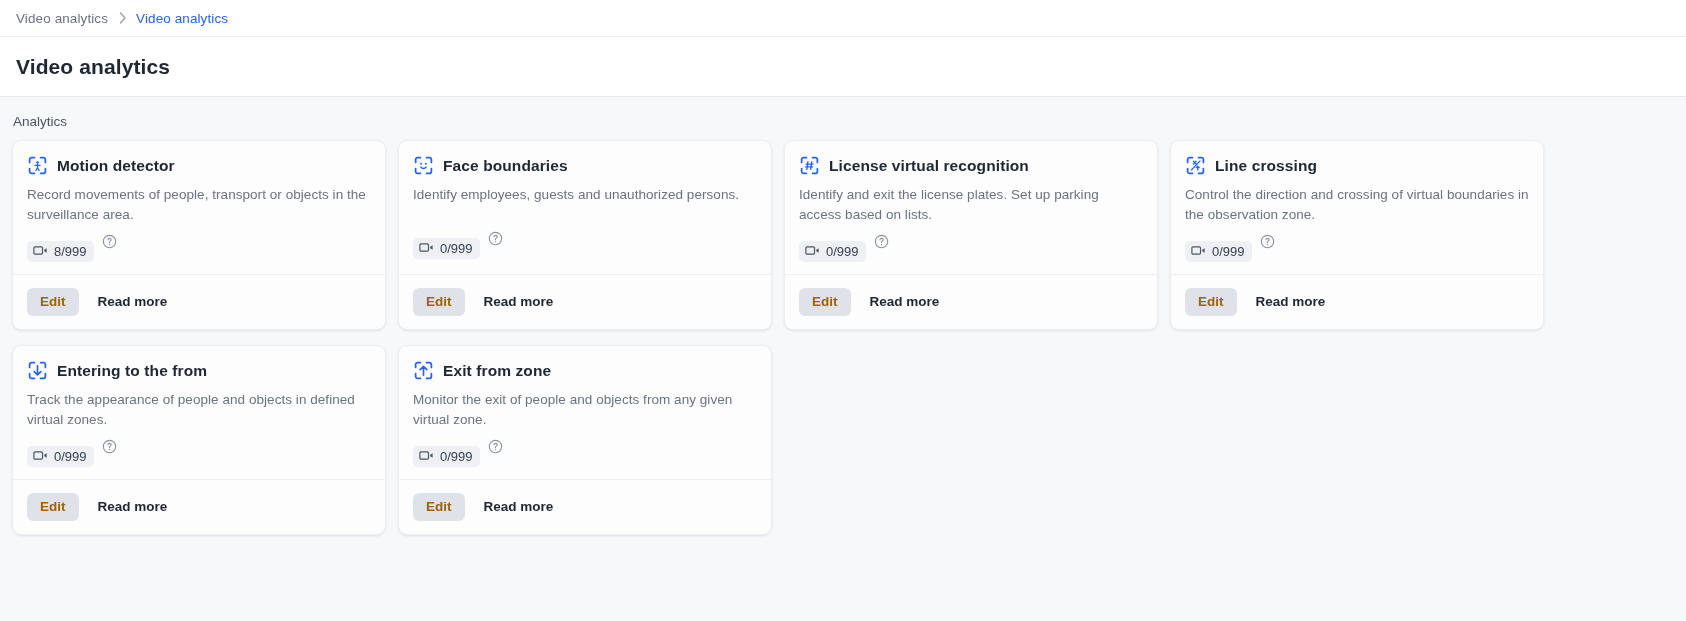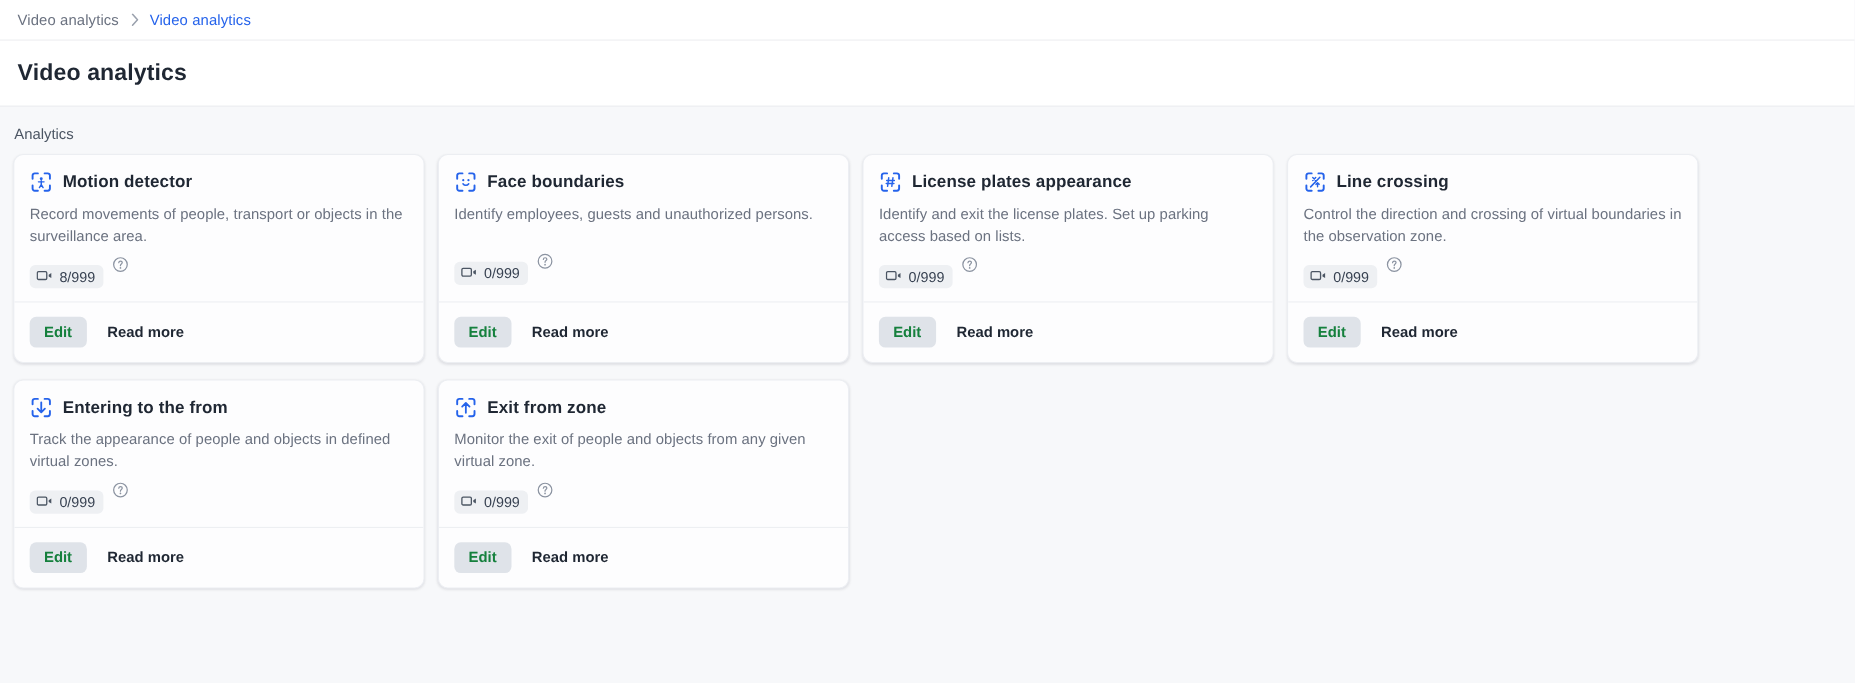--- a/index.html
+++ b/index.html
@@ -139,21 +139,21 @@
     gap: 10px;
   }
   .btn-edit {
     background: #dfe3e9;
     border: none;
     border-radius: 6px;
     padding: 6px 13px;
     font-family: "Liberation Sans", sans-serif;
     font-size: 13.5px;
     font-weight: bold;
-    color: #15803d;
+    color: #a16207;
     cursor: pointer;
     line-height: 16px;
   }
   .btn-readmore {
     background: transparent;
     border: none;
     font-family: "Liberation Sans", sans-serif;
     font-size: 13.5px;
     font-weight: bold;
     color: #1f2733;
@@ -265,21 +265,21 @@
 
     <div class="card">
       <div class="card-body">
         <div class="card-head">
           <span class="card-icon">
             <svg width="21" height="21" viewBox="0 0 24 24" fill="none">
               <path d="M3 8.5V5.2A2.2 2.2 0 0 1 5.2 3H8.5M15.5 3h3.3A2.2 2.2 0 0 1 21 5.2v3.3M21 15.5v3.3a2.2 2.2 0 0 1-2.2 2.2h-3.3M8.5 21H5.2A2.2 2.2 0 0 1 3 18.8v-3.3" stroke="#2563eb" stroke-width="2" stroke-linecap="round"></path>
               <path d="M10.2 7.6L9 16.4M14.6 7.6l-1.2 8.8M8.1 10.4h8M7.6 13.6h8" stroke="#2563eb" stroke-width="1.5" stroke-linecap="round"></path>
             </svg>
           </span>
-          <span class="card-title">License plates appearance</span>
+          <span class="card-title">License virtual recognition</span>
         </div>
         <div class="card-desc">Identify and exit the license plates. Set up parking access based on lists.</div>
         <div class="card-meta">
           <span class="badge">
             <span class="cam-icon">
               <svg width="15" height="11" viewBox="0 0 16 12" fill="none">
                 <rect x="0.8" y="2.1" width="9.4" height="7.8" rx="1.3" stroke="#4b5563" stroke-width="1.3"></rect>
                 <path d="M12.1 5.1l2.6-1.6v5l-2.6-1.6z" fill="#4b5563"></path>
               </svg>
             </span>

